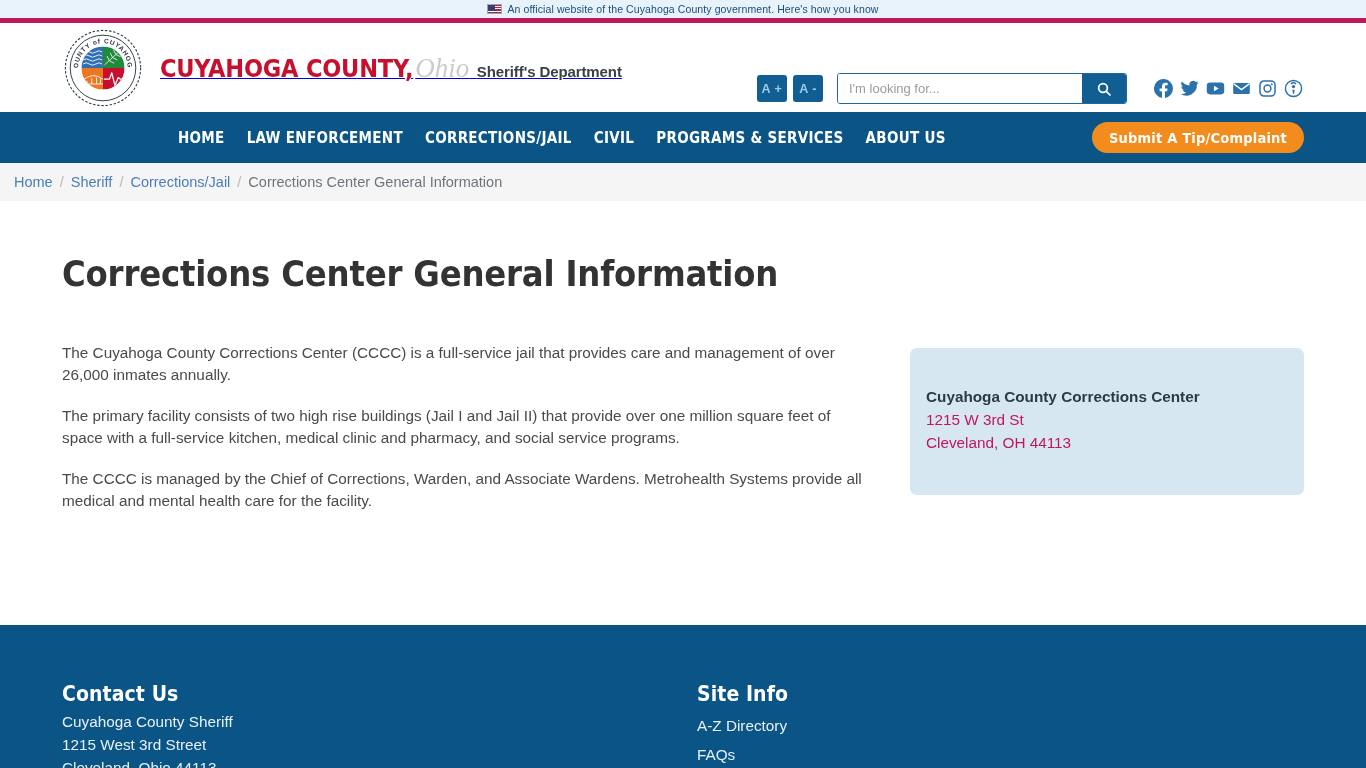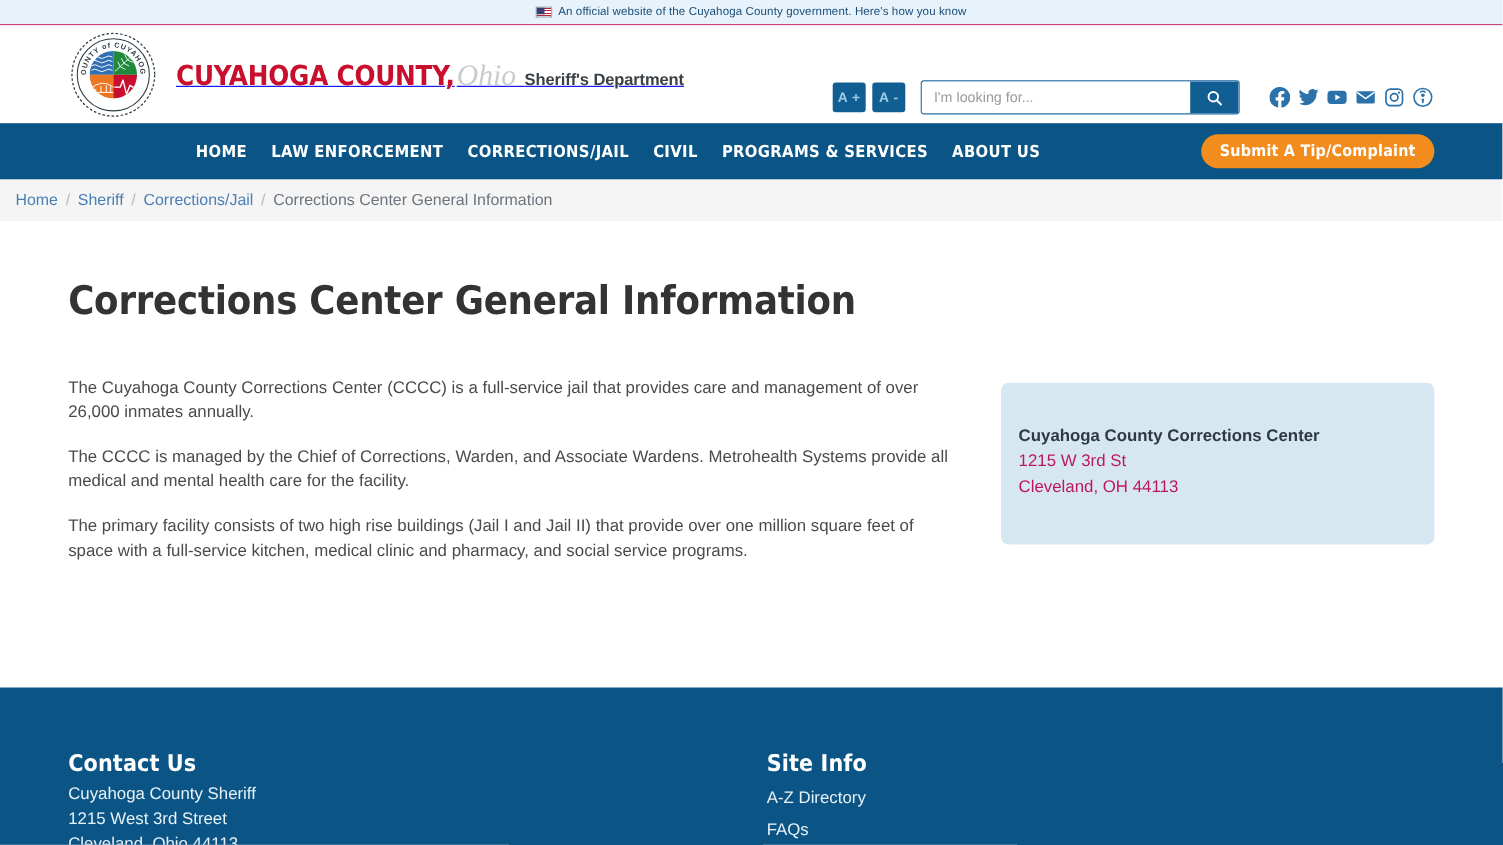--- a/index.html
+++ b/index.html
@@ -10,21 +10,21 @@
     overflow: hidden;
     background: #ffffff;
     font-family: "Liberation Sans", sans-serif;
     -webkit-font-smoothing: antialiased;
   }
 
   
   .gov-banner {
     height: 23px;
     background: #e8f2fa;
-    border-bottom: 1px solid #be185d;
+    border-bottom: 5px solid #be185d;
     display: flex;
     align-items: center;
     justify-content: center;
     gap: 5px;
   }
   .gov-banner-text {
     font-size: 10.5px;
     color: #1a4e7a;
     letter-spacing: .1px;
   }
@@ -454,22 +454,22 @@
     <span class="current">Corrections Center General Information</span>
   </div>
 </div>
 
 <main class="page-wrap">
   <h1 class="page-title">Corrections Center General Information</h1>
 
   <div class="content-row">
     <div class="content-main">
       <p>The Cuyahoga County Corrections Center (CCCC) is a full-service jail that provides care and management of over 26,000 inmates annually.</p>
+      <p>The primary facility consists of two high rise buildings (Jail I and Jail II) that provide over one million square feet of space with a full-service kitchen, medical clinic and pharmacy, and social service programs.</p>
       <p>The CCCC is managed by the Chief of Corrections, Warden, and Associate Wardens. Metrohealth Systems provide all medical and mental health care for the facility.</p>
-      <p>The primary facility consists of two high rise buildings (Jail I and Jail II) that provide over one million square feet of space with a full-service kitchen, medical clinic and pharmacy, and social service programs.</p>
     </div>
 
     <aside class="info-card">
       <div class="info-card-name">Cuyahoga County Corrections Center</div>
       <div class="info-card-line">1215 W 3rd St</div>
       <div class="info-card-line">Cleveland, OH 44113</div>
     </aside>
   </div>
 </main>
 

